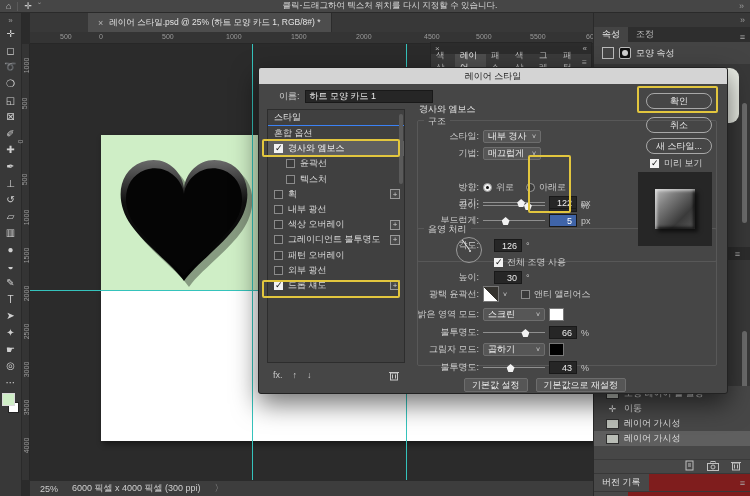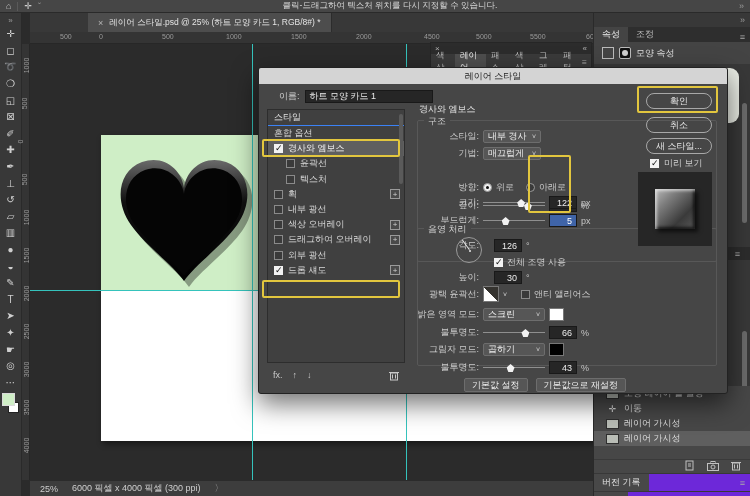--- a/index.html
+++ b/index.html
@@ -70,21 +70,21 @@
   #histmenu{position:absolute;left:130px;top:234px;width:27px;height:13px;background:#2c2c2c;color:#b0b0b0;
             display:flex;align-items:center;justify-content:center;}
   
   #history{position:absolute;left:0;top:373px;width:157px;height:73px;background:#474747;}
   .hrow{height:15px;display:flex;align-items:center;gap:5px;padding-left:12px;color:#dedede;}
   .hrow.sel{background:#5f5f5f;}
   .hthumb{width:13px;height:10px;background:#b9bdb6;border:1px solid #2e2e2e;}
   .hmove{width:13px;text-align:center;color:#d8d8d8;}
   #histicons{position:absolute;left:0;top:446px;width:157px;height:14px;background:#474747;border-top:1px solid #3a3a3a;
              display:flex;align-items:center;justify-content:flex-end;gap:12px;padding-right:10px;color:#c0c0c0;}
-  .phead{position:absolute;left:0;width:157px;height:17px;background:#6d28d9;display:flex;align-items:center;text-align:right;}
+  .phead{position:absolute;left:0;width:157px;height:17px;background:#7f1d1d;display:flex;align-items:center;text-align:right;}
   .phead .lab{background:#484848;height:17px;display:flex;align-items:center;padding:0 8px;color:#e2e2e2;}
   .phead .menu{margin-left:auto;margin-right:6px;color:#aaa;}
 
   
   #statusbar{left:30px;top:481px;width:563px;height:15px;background:#3d3d3d;display:flex;align-items:center;
              gap:14px;padding:0 10px;color:#cfcfcf;}
 
   
   #dialog{left:258px;top:67px;width:470px;height:327px;background:#464646;border:1px solid #222;
           box-shadow:0 10px 26px rgba(0,0,0,.55);z-index:5;border-radius:3px;}
@@ -370,22 +370,26 @@
             <span class="cb"></span>
             <span>내부 광선</span>
           </div>
           <div class="lrow">
             <span class="cb"></span>
             <span>색상 오버레이</span>
             <span class="plus">+</span>
           </div>
           <div class="lrow">
             <span class="cb"></span>
-            <span>드래그하여 오버레이</span>
+            <span>그레이디언트 불투명도</span>
             <span class="plus">+</span>
+          </div>
+          <div class="lrow">
+            <span class="cb"></span>
+            <span>패턴 오버레이</span>
           </div>
           <div class="lrow">
             <span class="cb"></span>
             <span>외부 광선</span>
           </div>
           <div class="lrow">
             <span class="cb on"></span>
             <span>드롭 섀도</span>
             <span class="plus">+</span>
           </div>

